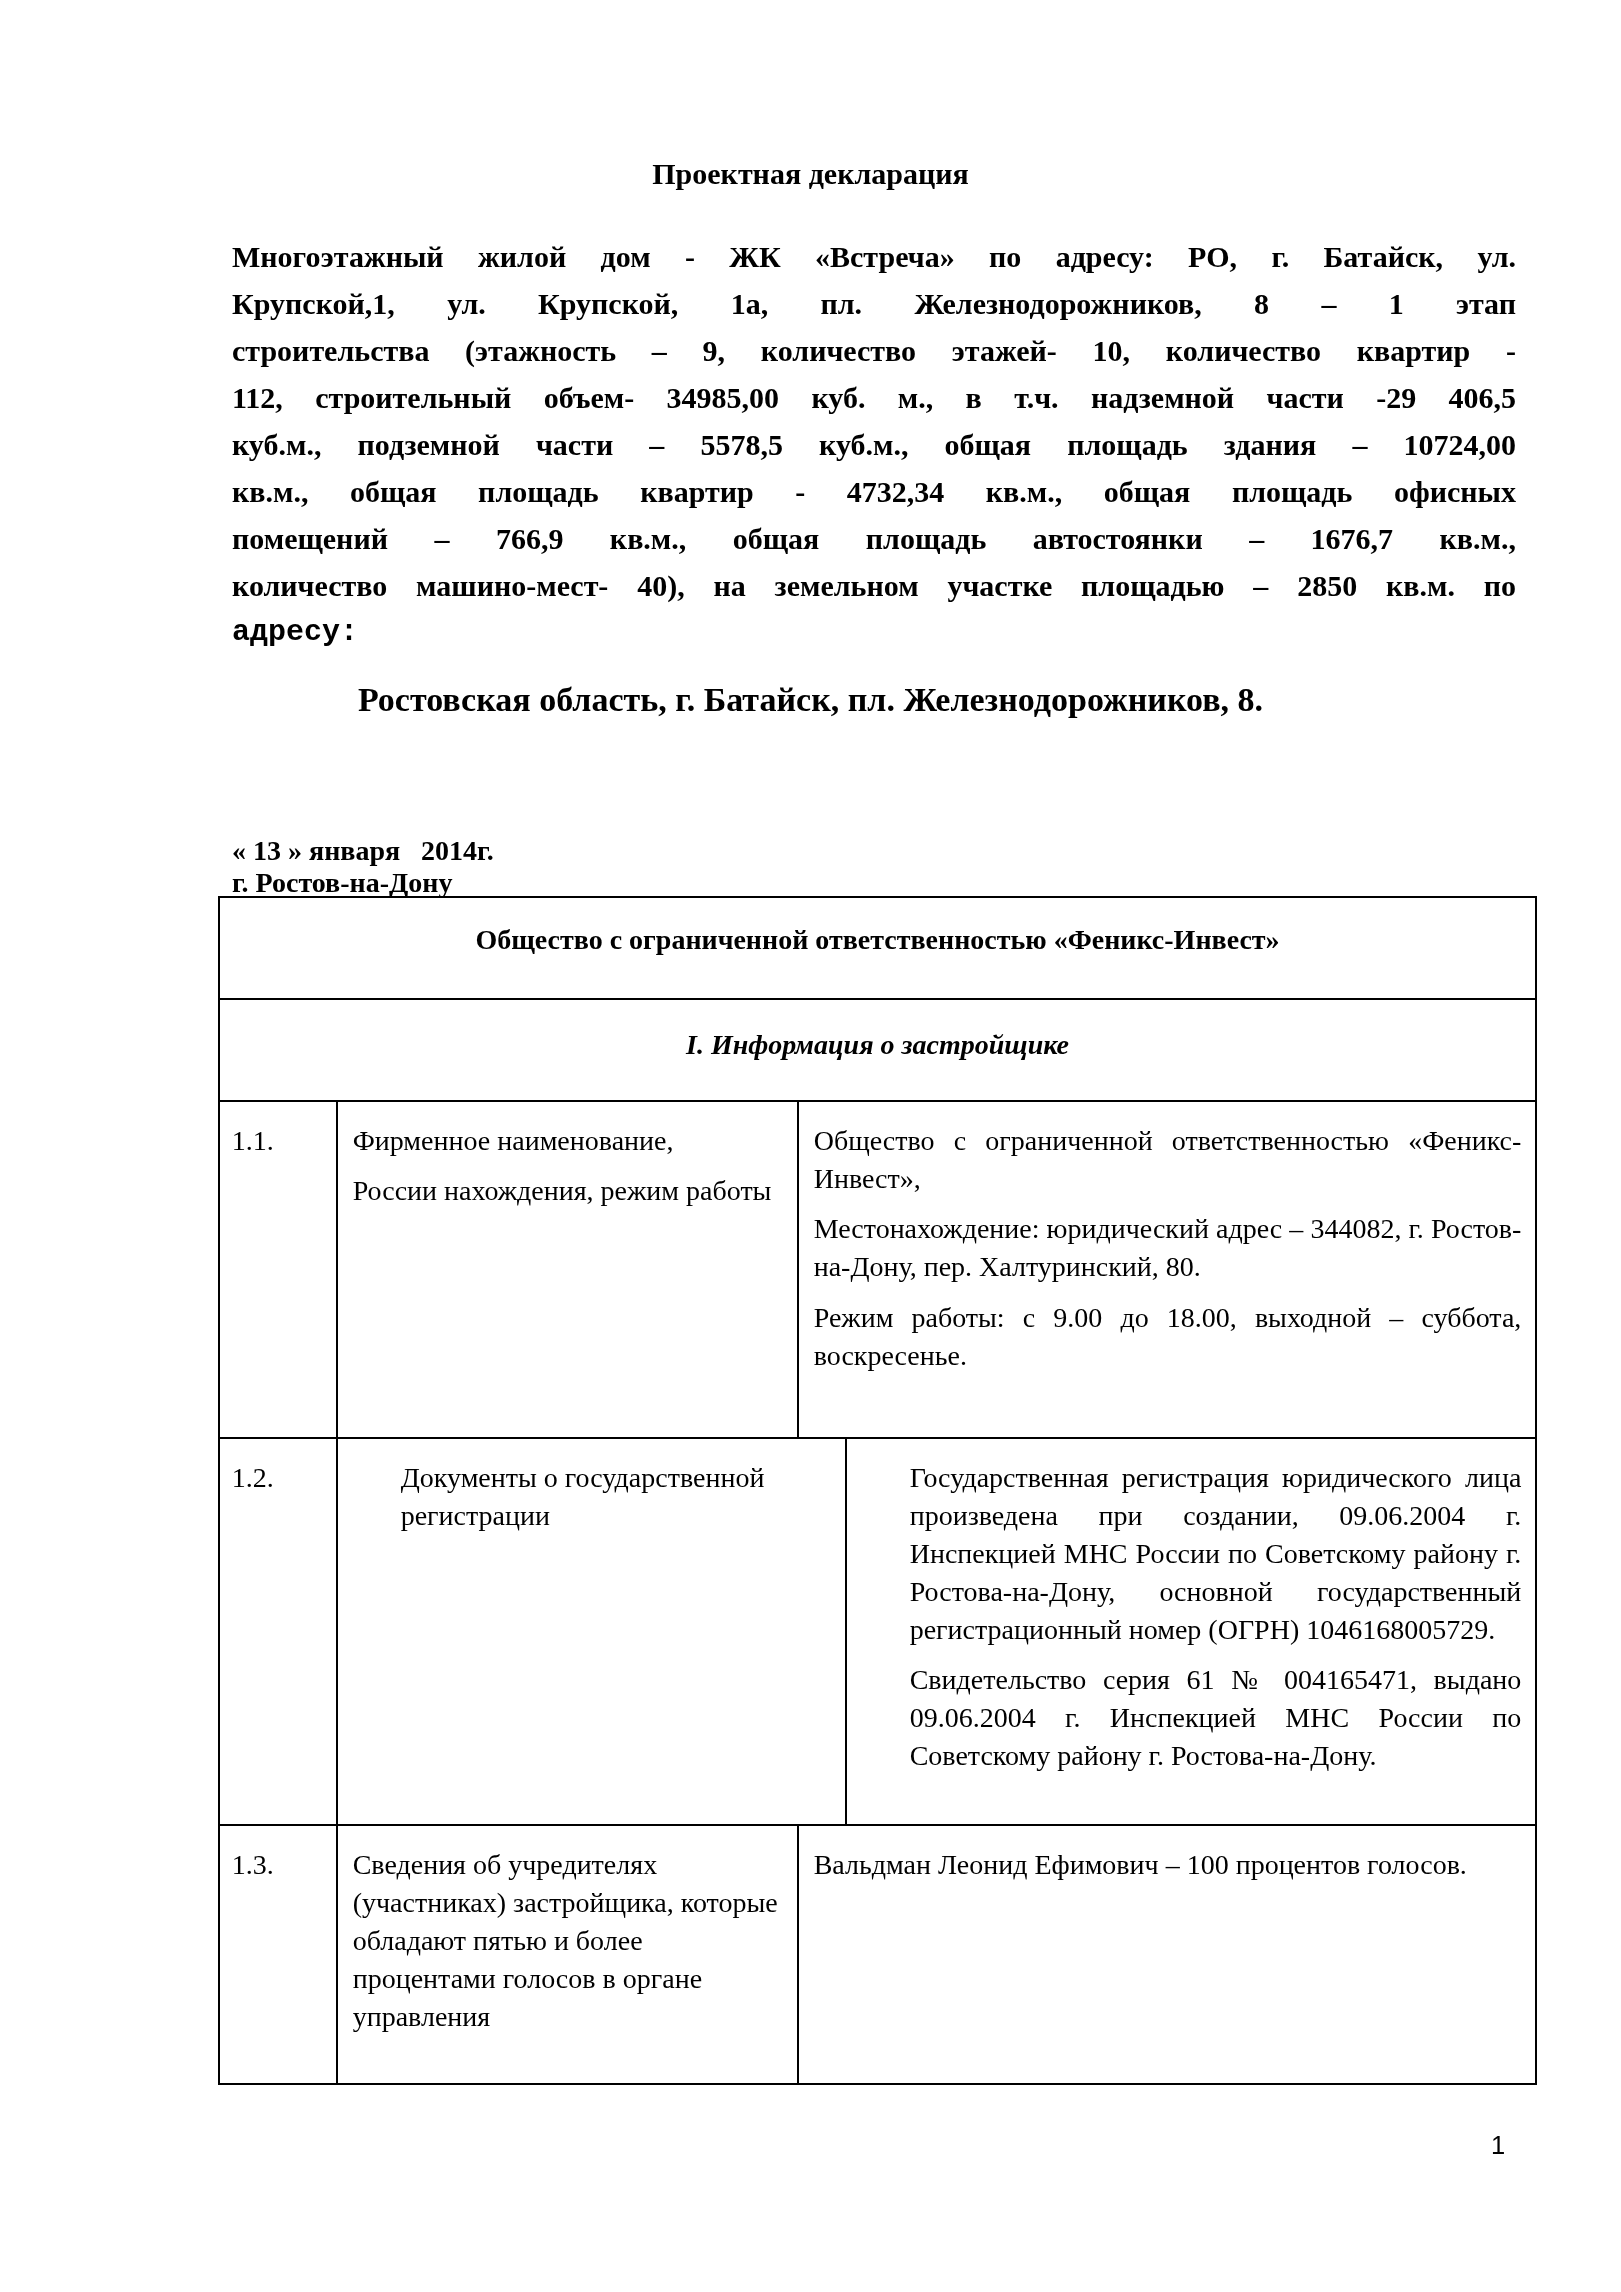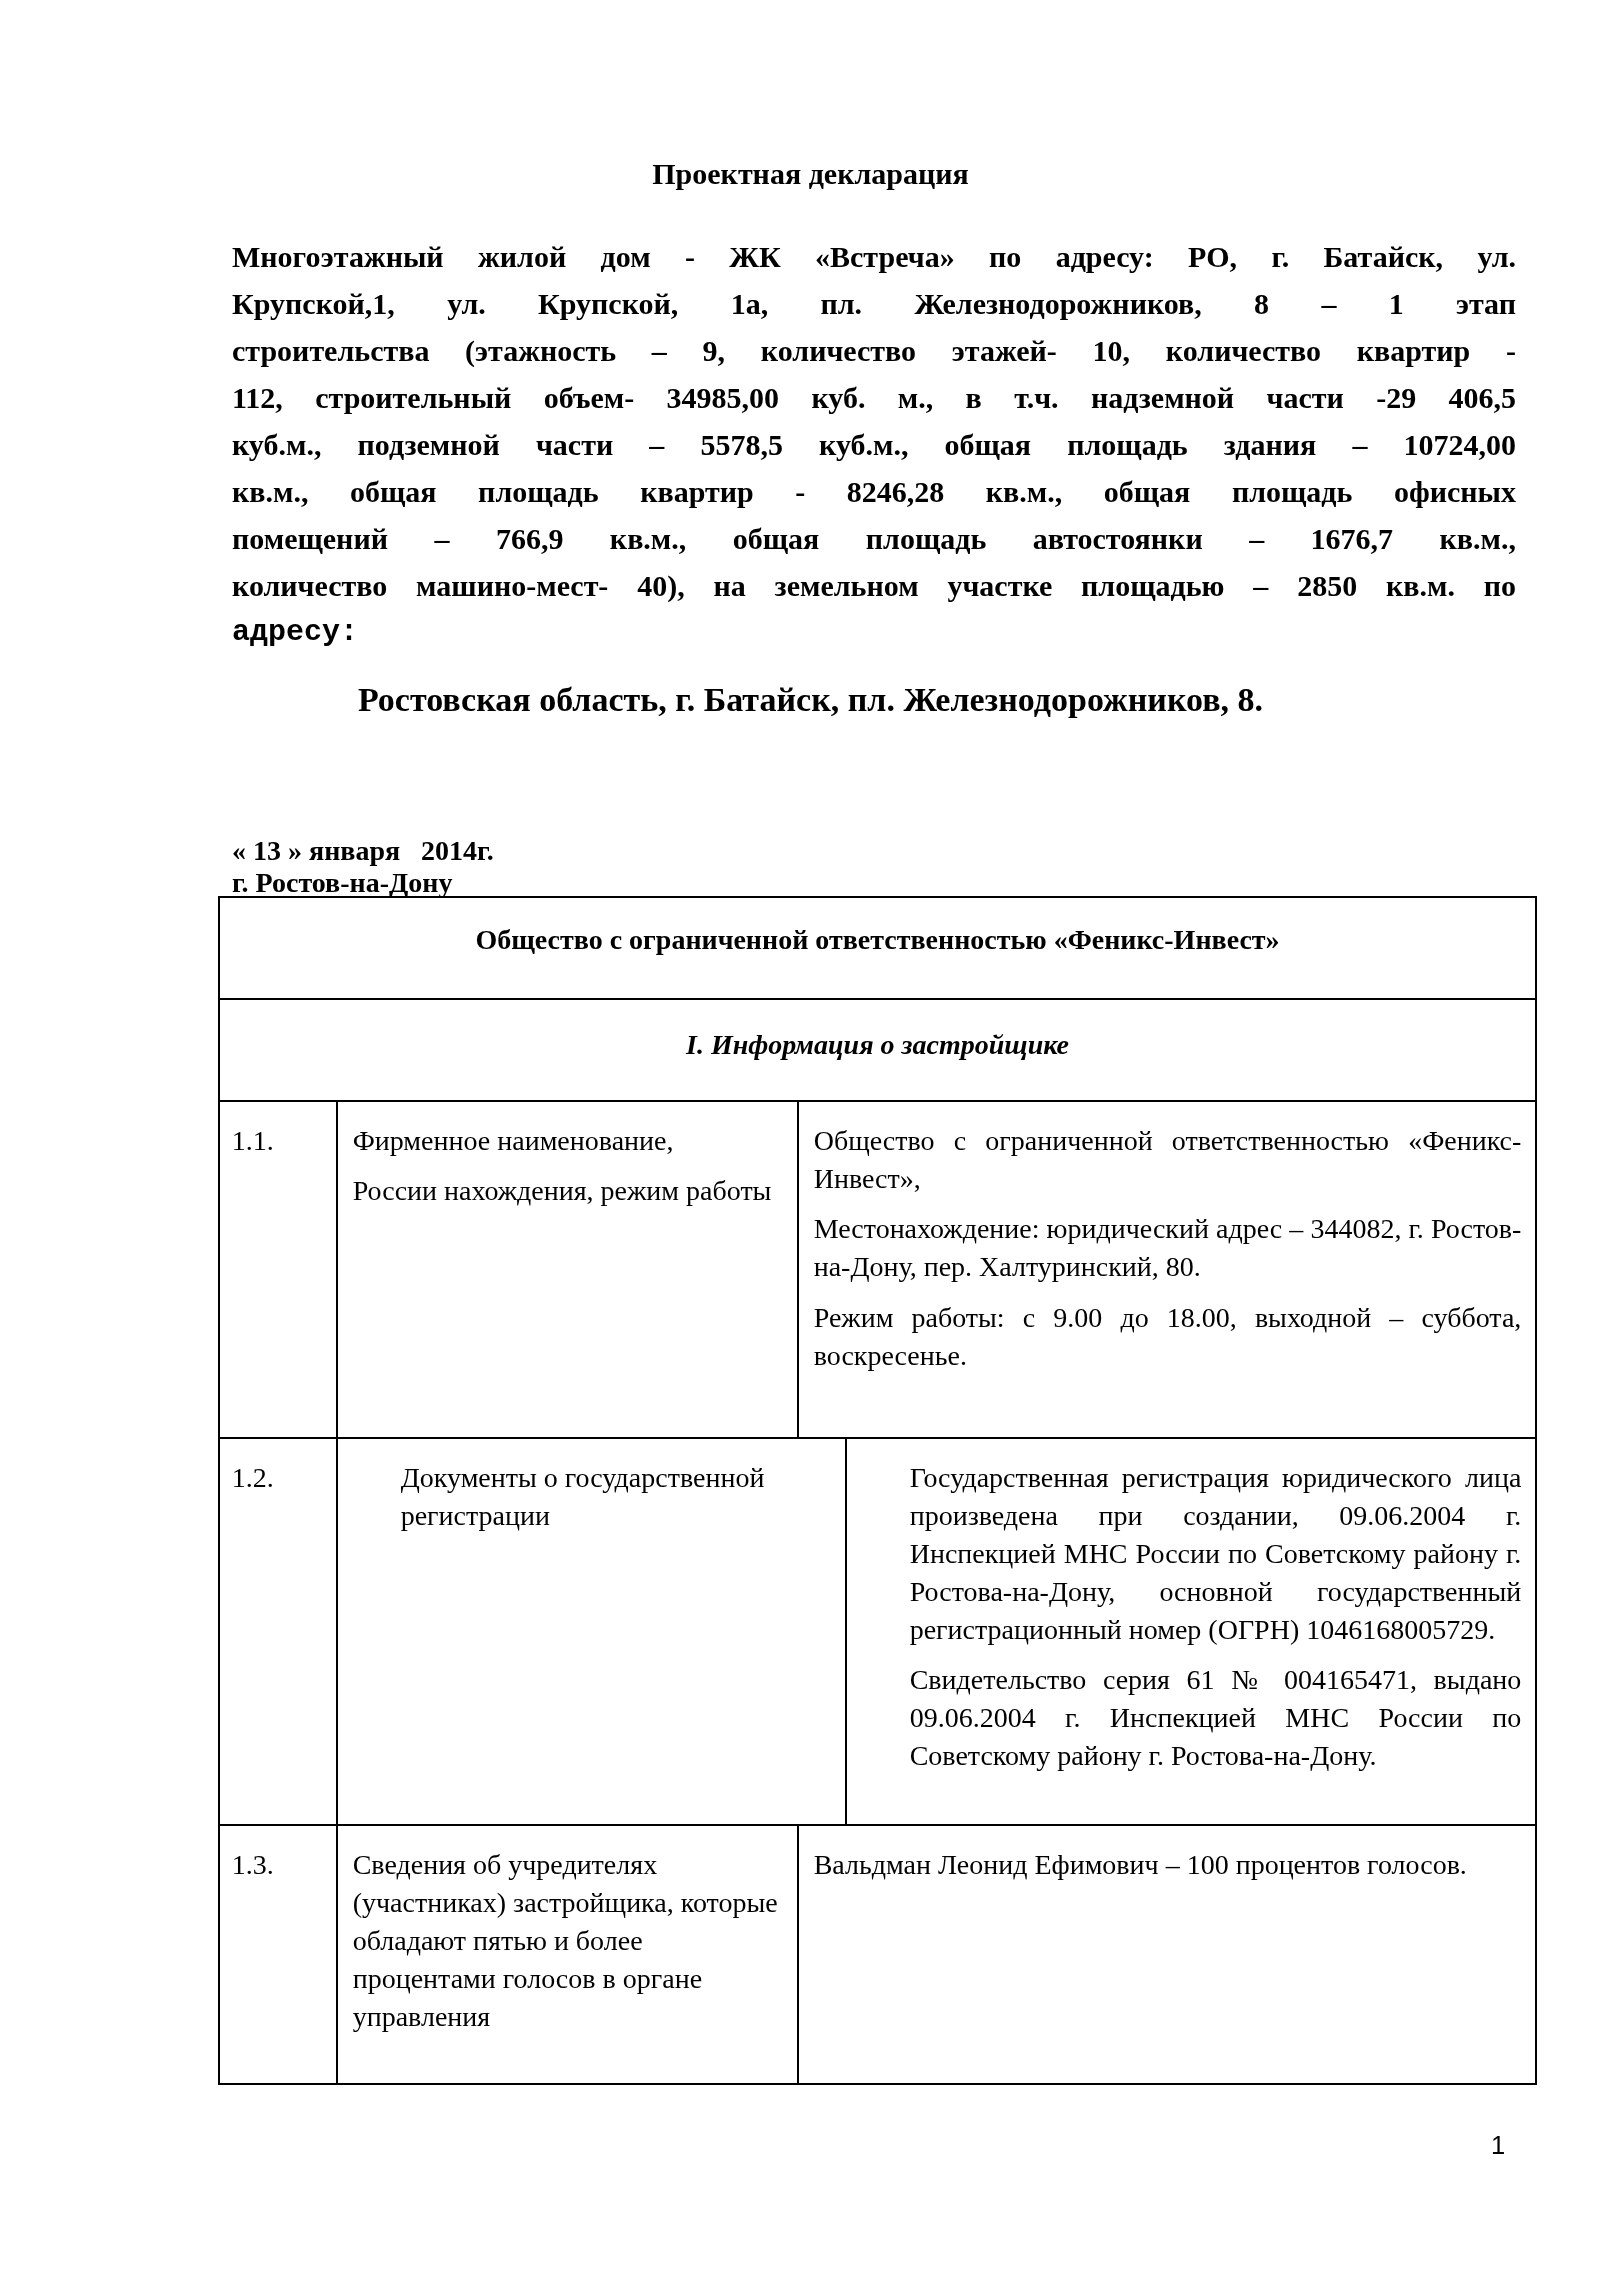--- a/index.html
+++ b/index.html
@@ -35,21 +35,21 @@
 <body>
 
 <div class="page-title">Проектная декларация</div>
 
 <div class="intro">
   <span class="ln">Многоэтажный жилой дом - ЖК «Встреча» по адресу: РО, г. Батайск, ул.</span>
   <span class="ln">Крупской,1, ул. Крупской, 1а, пл. Железнодорожников, 8 – 1 этап</span>
   <span class="ln">строительства (этажность – 9, количество этажей- 10, количество квартир -</span>
   <span class="ln">112, строительный объем- 34985,00 куб. м., в т.ч. надземной части -29 406,5</span>
   <span class="ln">куб.м., подземной части – 5578,5 куб.м., общая площадь здания – 10724,00</span>
-  <span class="ln">кв.м., общая площадь квартир - 8246,28 кв.м., общая площадь офисных</span>
+  <span class="ln">кв.м., общая площадь квартир - 4732,34 кв.м., общая площадь офисных</span>
   <span class="ln">помещений – 766,9 кв.м., общая площадь автостоянки – 1676,7 кв.м.,</span>
   <span class="ln">количество машино-мест- 40), на земельном участке площадью – 2850 кв.м. по</span>
   <span class="ln last">адресу:</span>
 </div>
 
 <div class="address">Ростовская область, г. Батайск, пл. Железнодорожников, 8.</div>
 
 <div class="dateline">
   <span style="white-space:pre">« 13 » января   2014г.</span>
   <span>г. Ростов-на-Дону</span>

